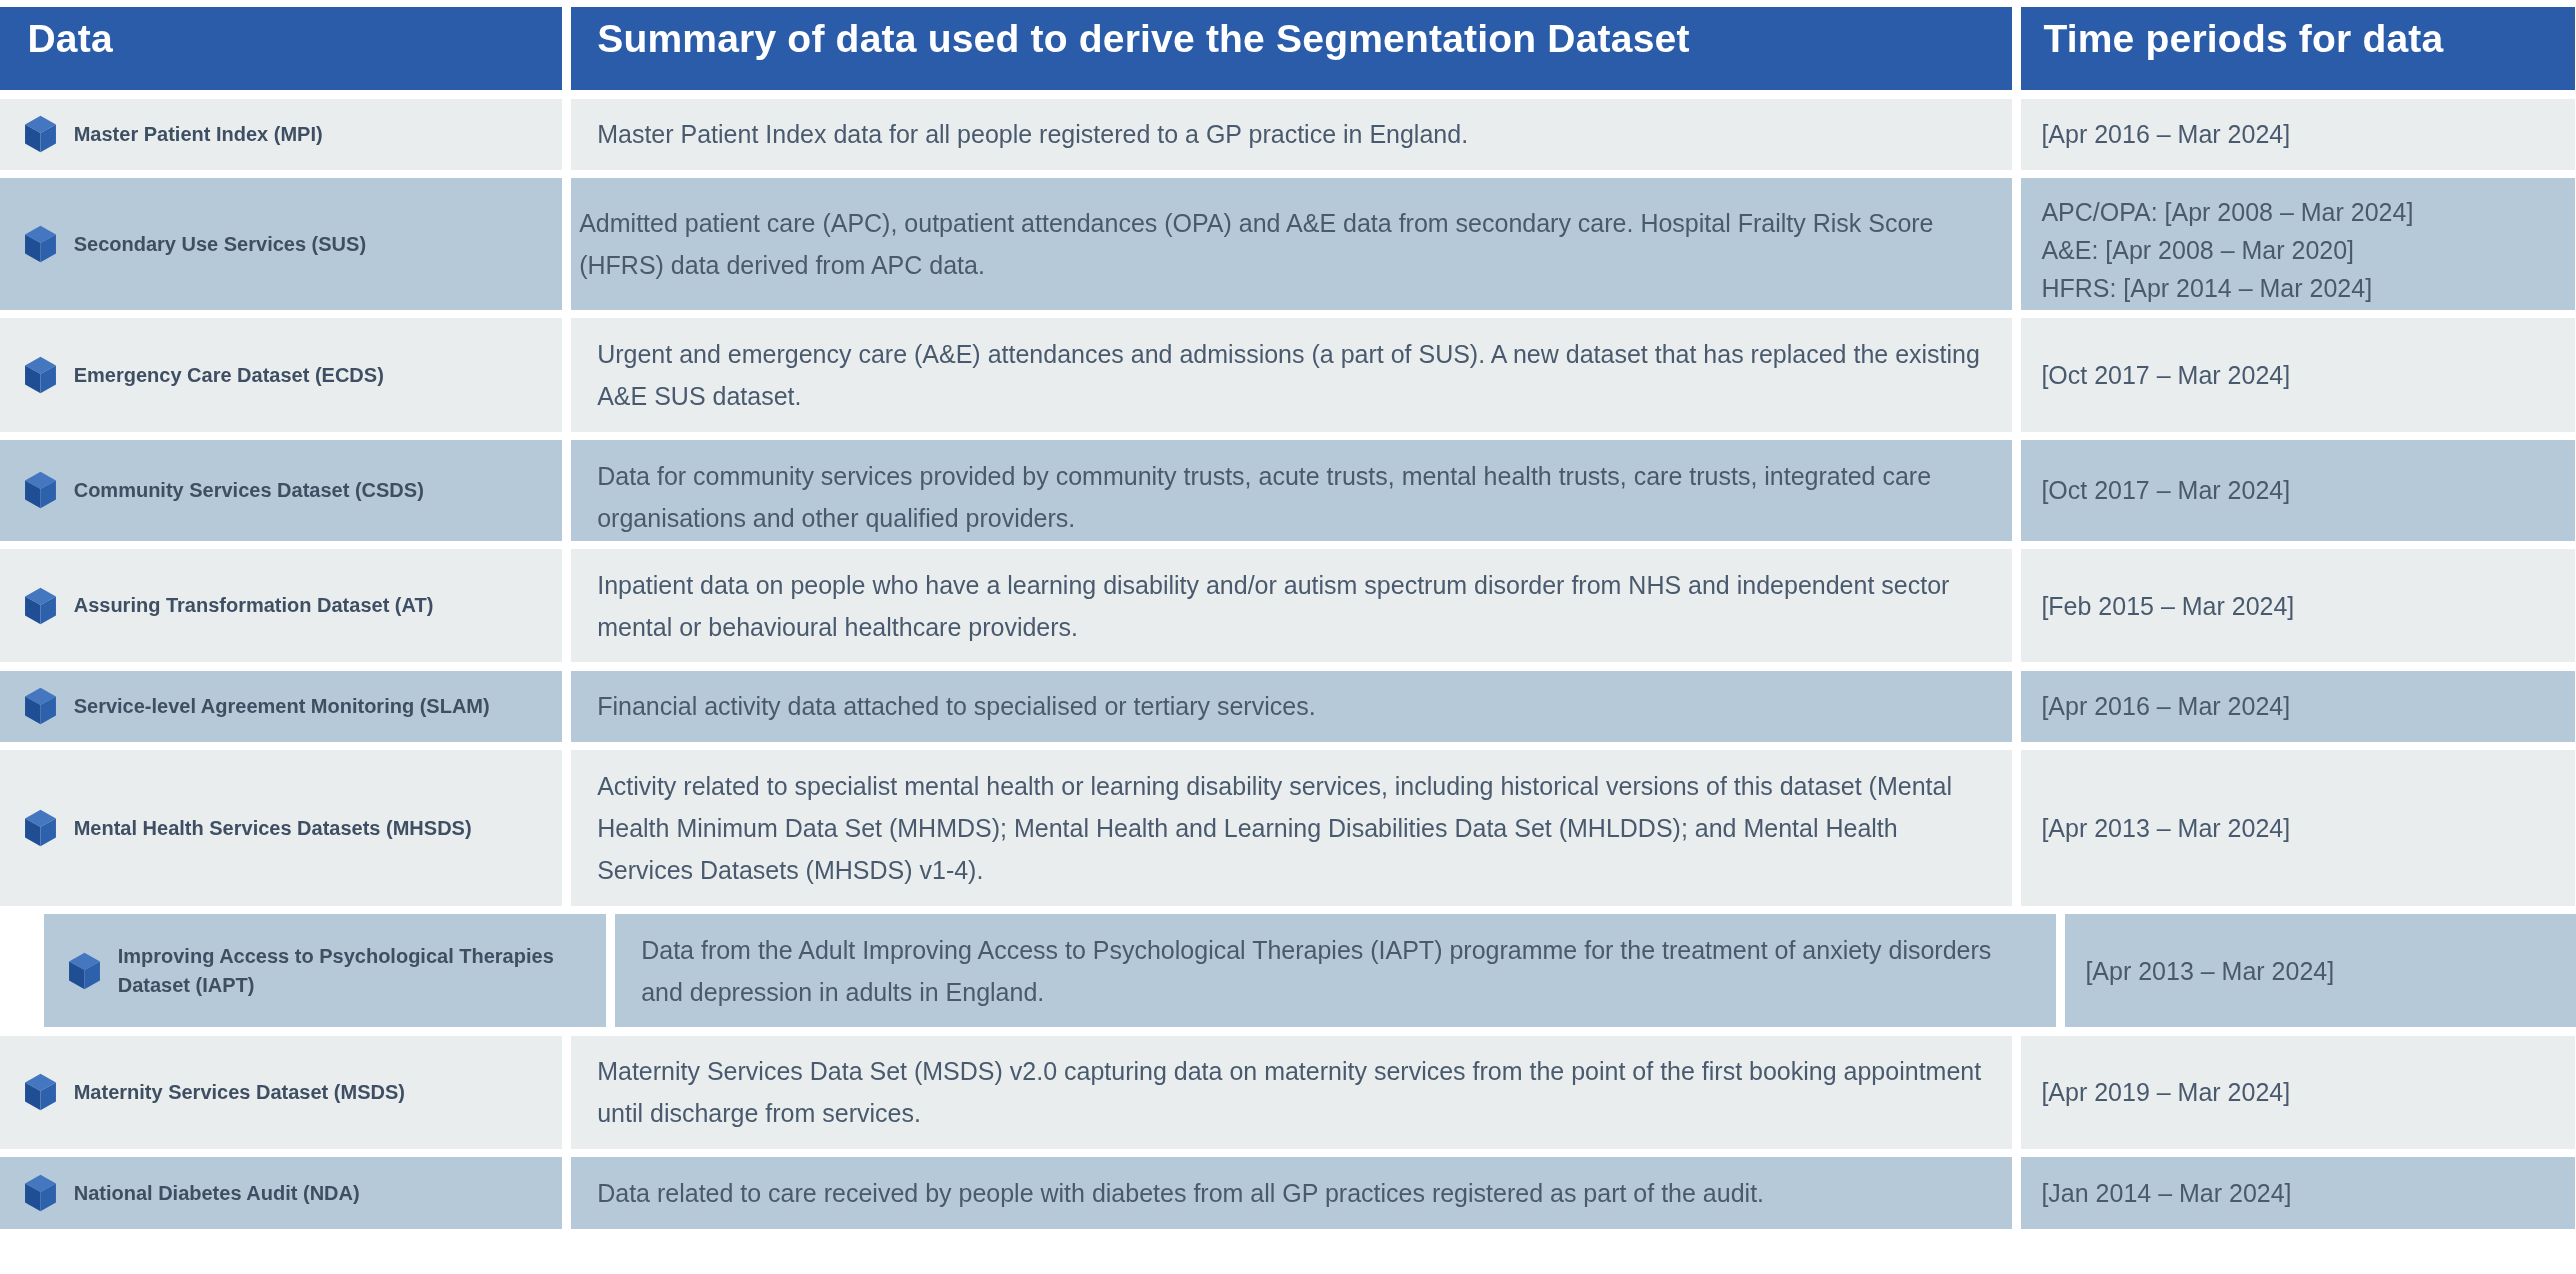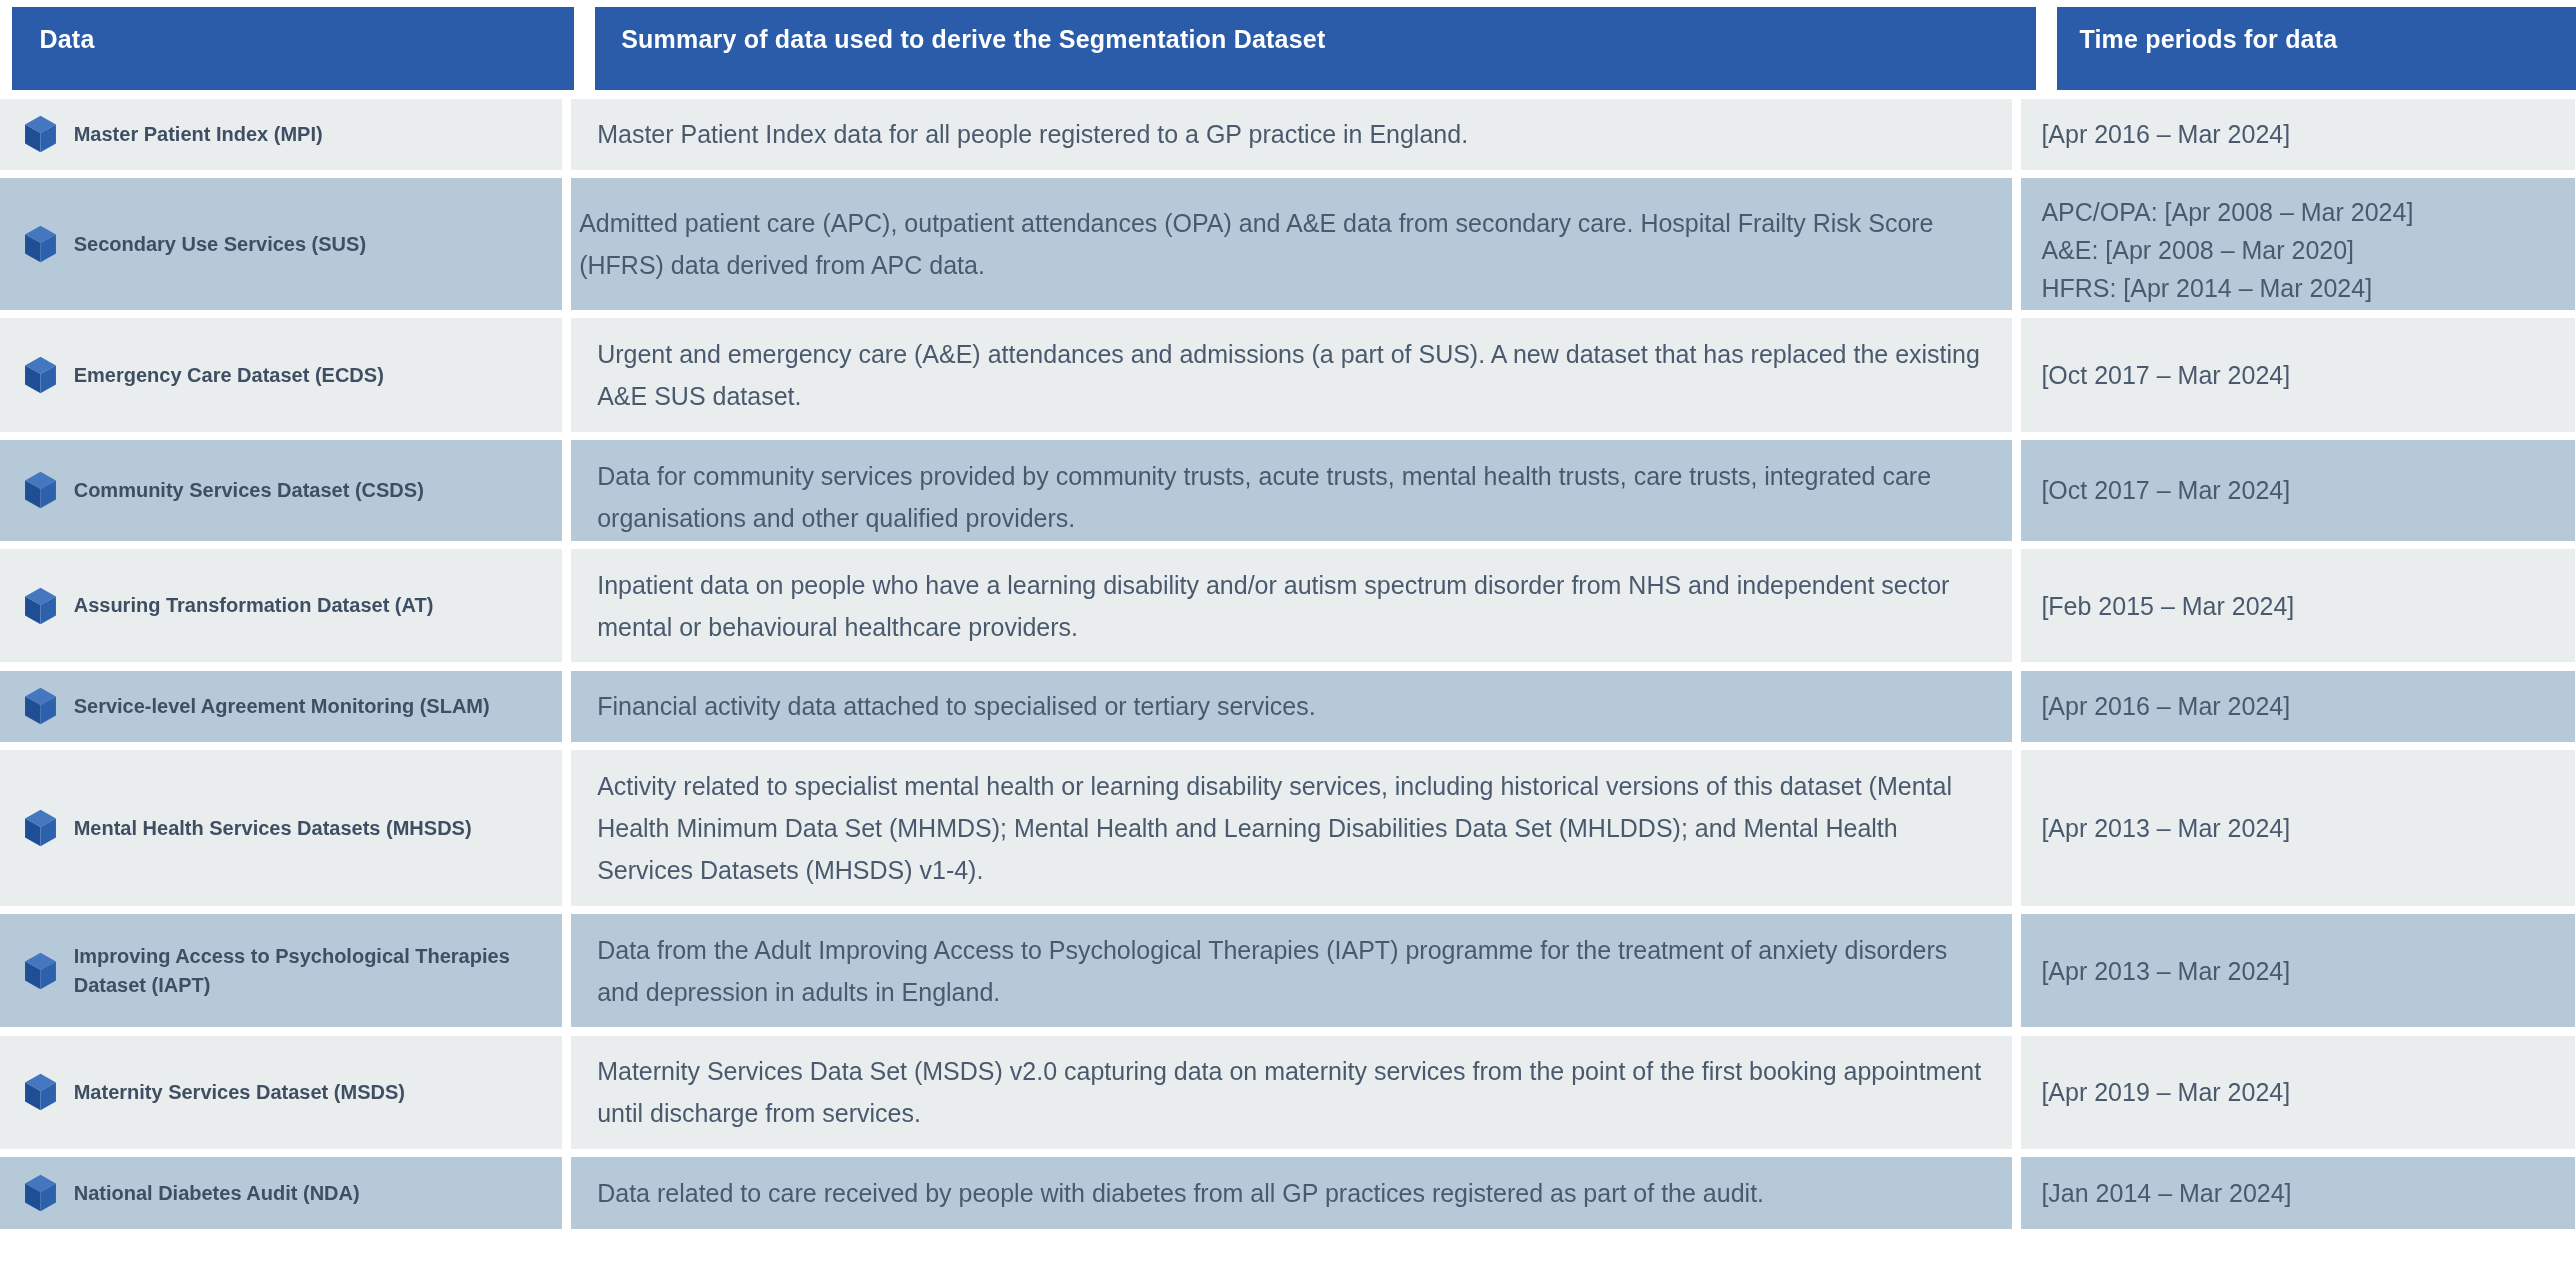--- a/index.html
+++ b/index.html
@@ -34,27 +34,26 @@
   .col-data   { width: 562px; flex: 0 0 562px; }
   .gap        { width: 9.2px; flex: 0 0 9.2px; background: #ffffff; }
   .col-sum    { width: 1441px; flex: 0 0 1441px; }
   .col-time   { width: 554px; flex: 0 0 554px; }
 
   
   .header-row .cell {
     background: #2a5caa;
     color: #ffffff;
     font-weight: bold;
-    font-size: 25px;
+    font-size: 39px;
     letter-spacing: 0.2px;
     padding: 20px 24px 39px 24px;
     height: 83px;
     display: flex;
     align-items: center;
-    margin-left: 12px;
   }
   .header-row .col-data  { padding-left: 27.5px; }
   .header-row .col-sum   { padding-left: 26px; }
   .header-row .col-time  { padding-left: 22px; }
 
   
   .body-row { margin-top: 8.3px; }
 
   .body-row .cell {
     display: flex;
@@ -248,21 +247,21 @@
     <div class="cell col-sum sum-cell" style="padding-top: 14.7px; padding-bottom: 14.7px;">
       <span class="sum-text">Activity related to specialist mental health or learning disability services, including historical versions of this dataset (Mental Health Minimum Data Set (MHMDS); Mental Health and Learning Disabilities Data Set (MHLDDS); and Mental Health Services Datasets (MHSDS) v1-4).</span>
     </div>
     <div class="gap"></div>
     <div class="cell col-time time-cell" style="padding-top: 14.7px; padding-bottom: 14.7px;">
       <span class="time-text">[Apr 2013 – Mar 2024]</span>
     </div>
   </div>
 
   <div class="row body-row dark">
-    <div class="cell col-data data-cell" style="padding-top: 14.7px; padding-bottom: 14.7px;">
+    <div class="cell col-data data-cell" style="padding-top: 14.7px; padding-bottom: 14.7px; margin-left: 44px;">
       <svg class="cube-icon" viewBox="0 0 40 44" aria-hidden="true">
         <polygon points="20,2 37,11.5 20,21 3,11.5" fill="#4477c0"></polygon>
         <polygon points="3,11.5 20,21 20,42 3,32.5" fill="#1f4e95"></polygon>
         <polygon points="20,21 37,11.5 37,32.5 20,42" fill="#2d61ab"></polygon>
       </svg>
       <span class="data-label">Improving Access to Psychological Therapies Dataset (IAPT)</span>
     </div>
     <div class="gap"></div>
     <div class="cell col-sum sum-cell" style="padding-top: 14.7px; padding-bottom: 14.7px;">
       <span class="sum-text">Data from the Adult Improving Access to Psychological Therapies (IAPT) programme for the treatment of anxiety disorders and depression in adults in England.</span>

